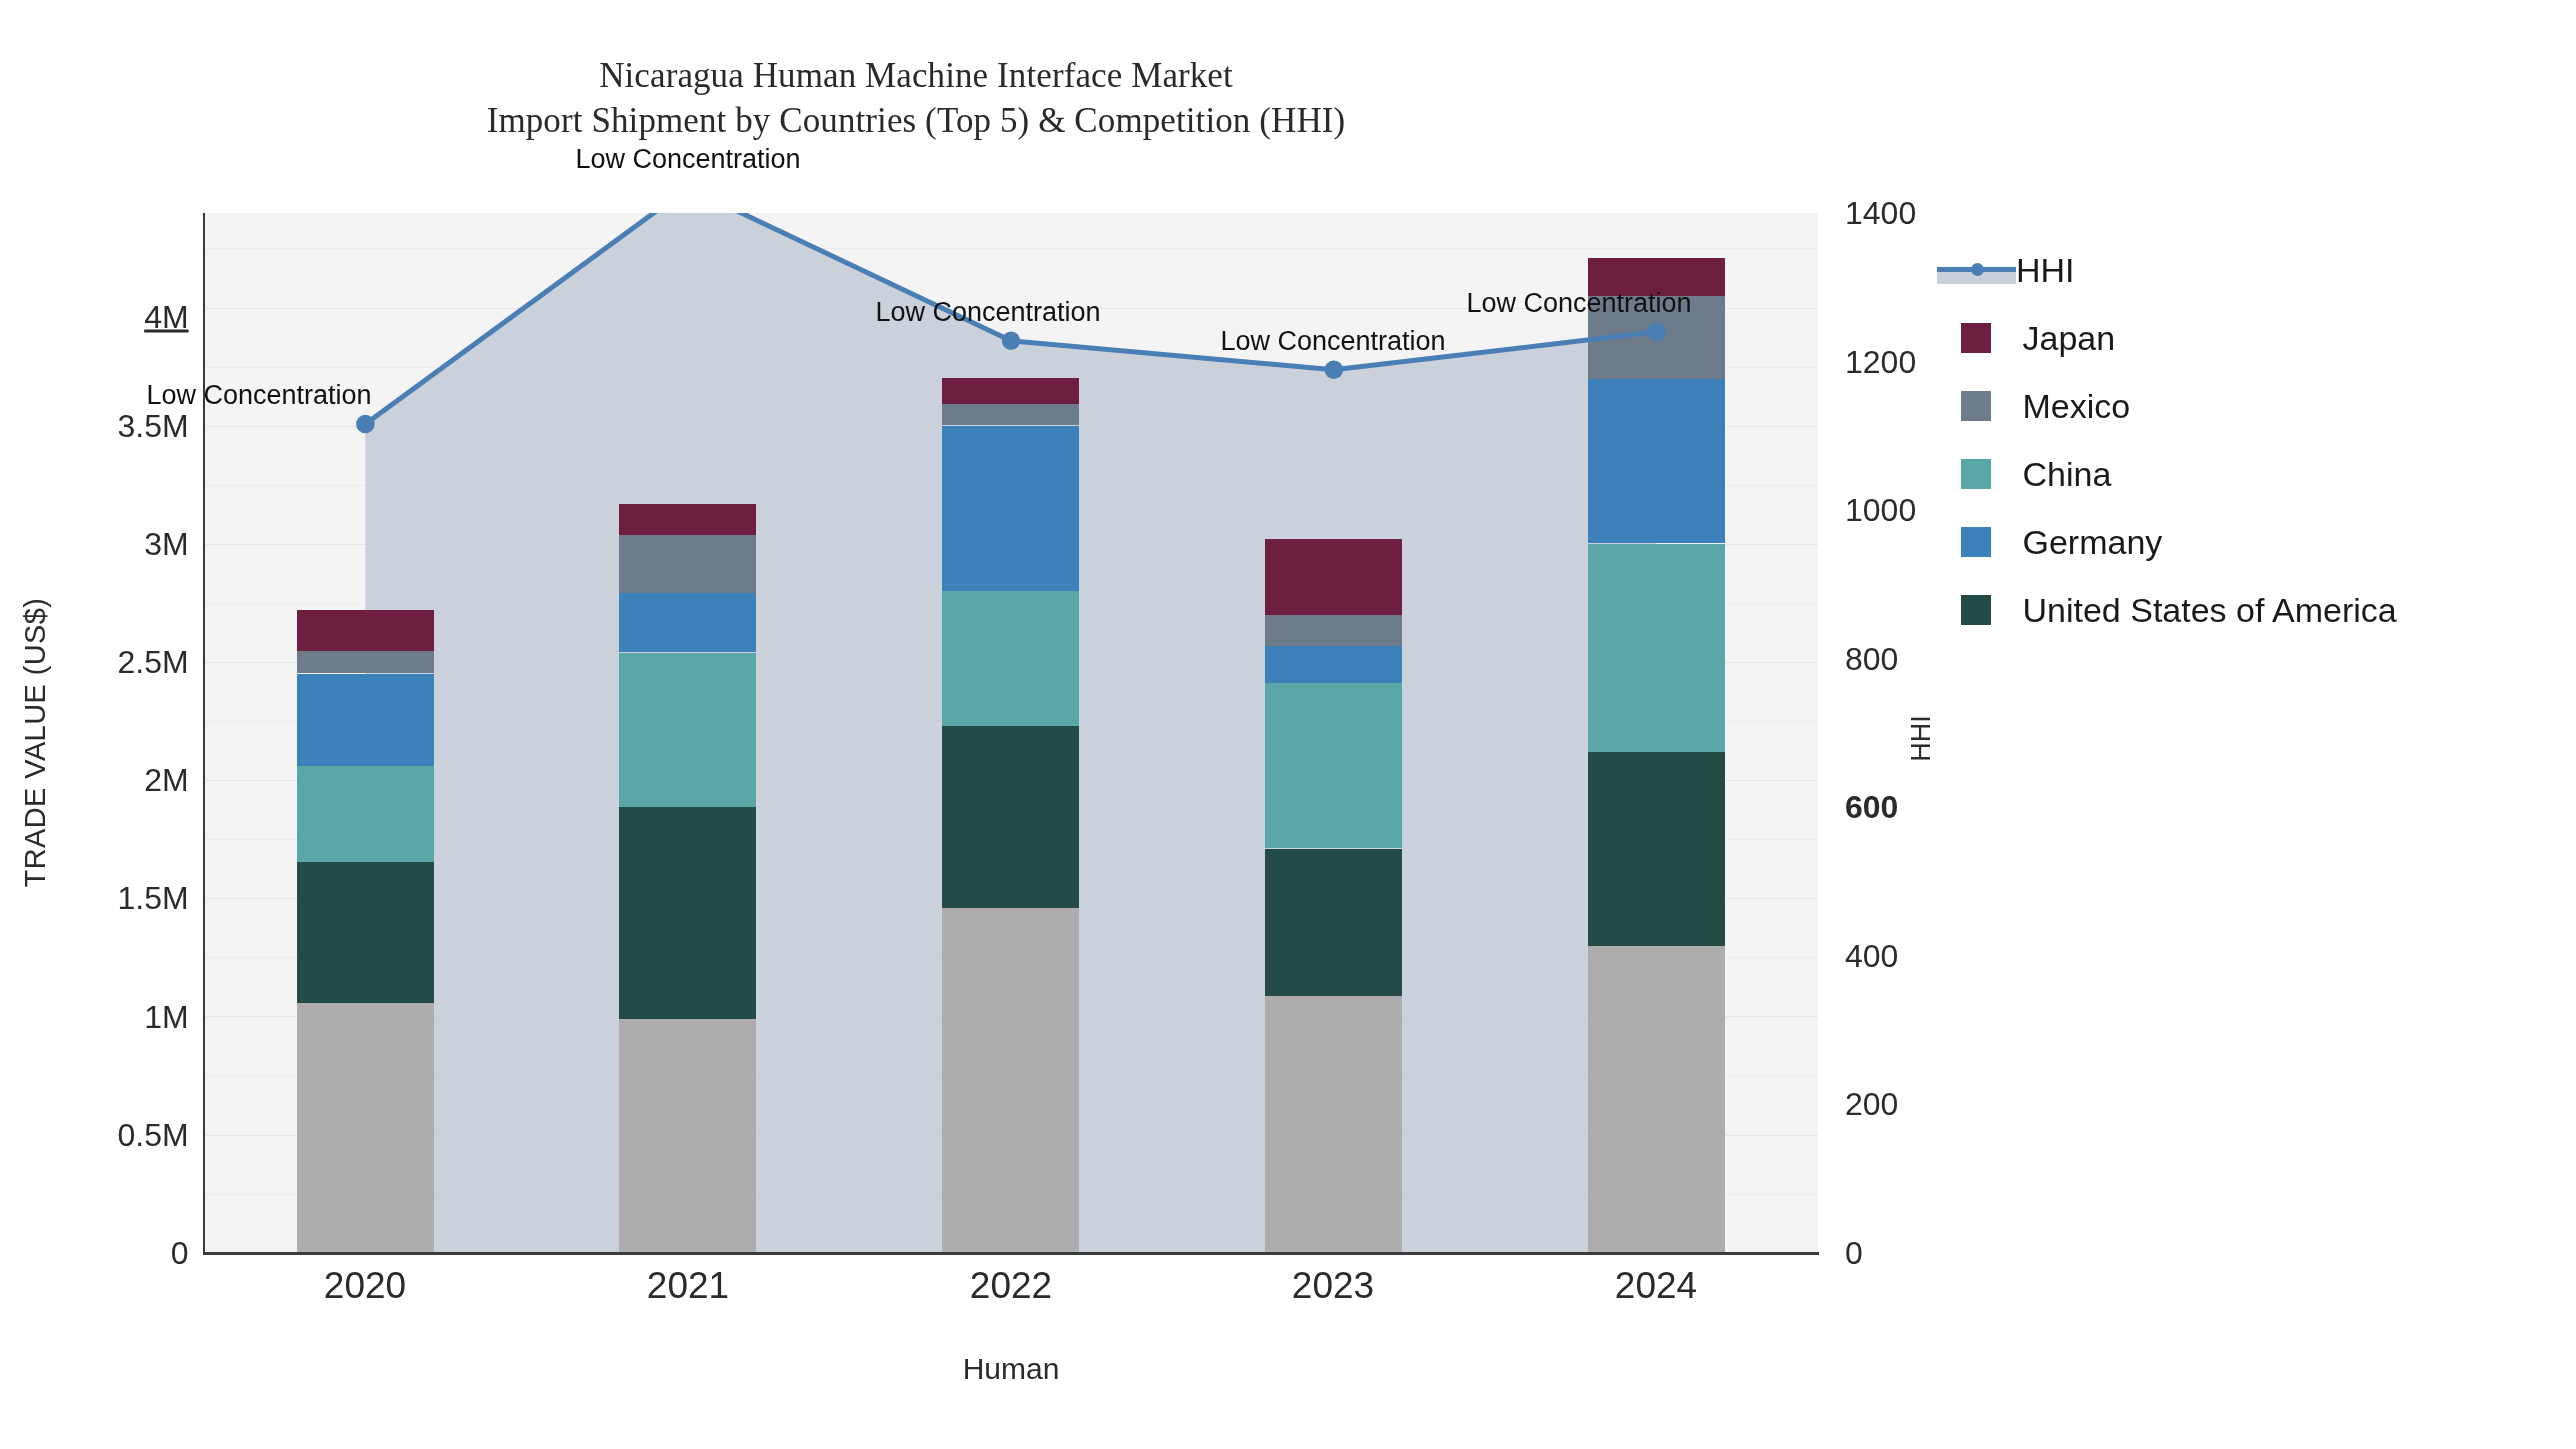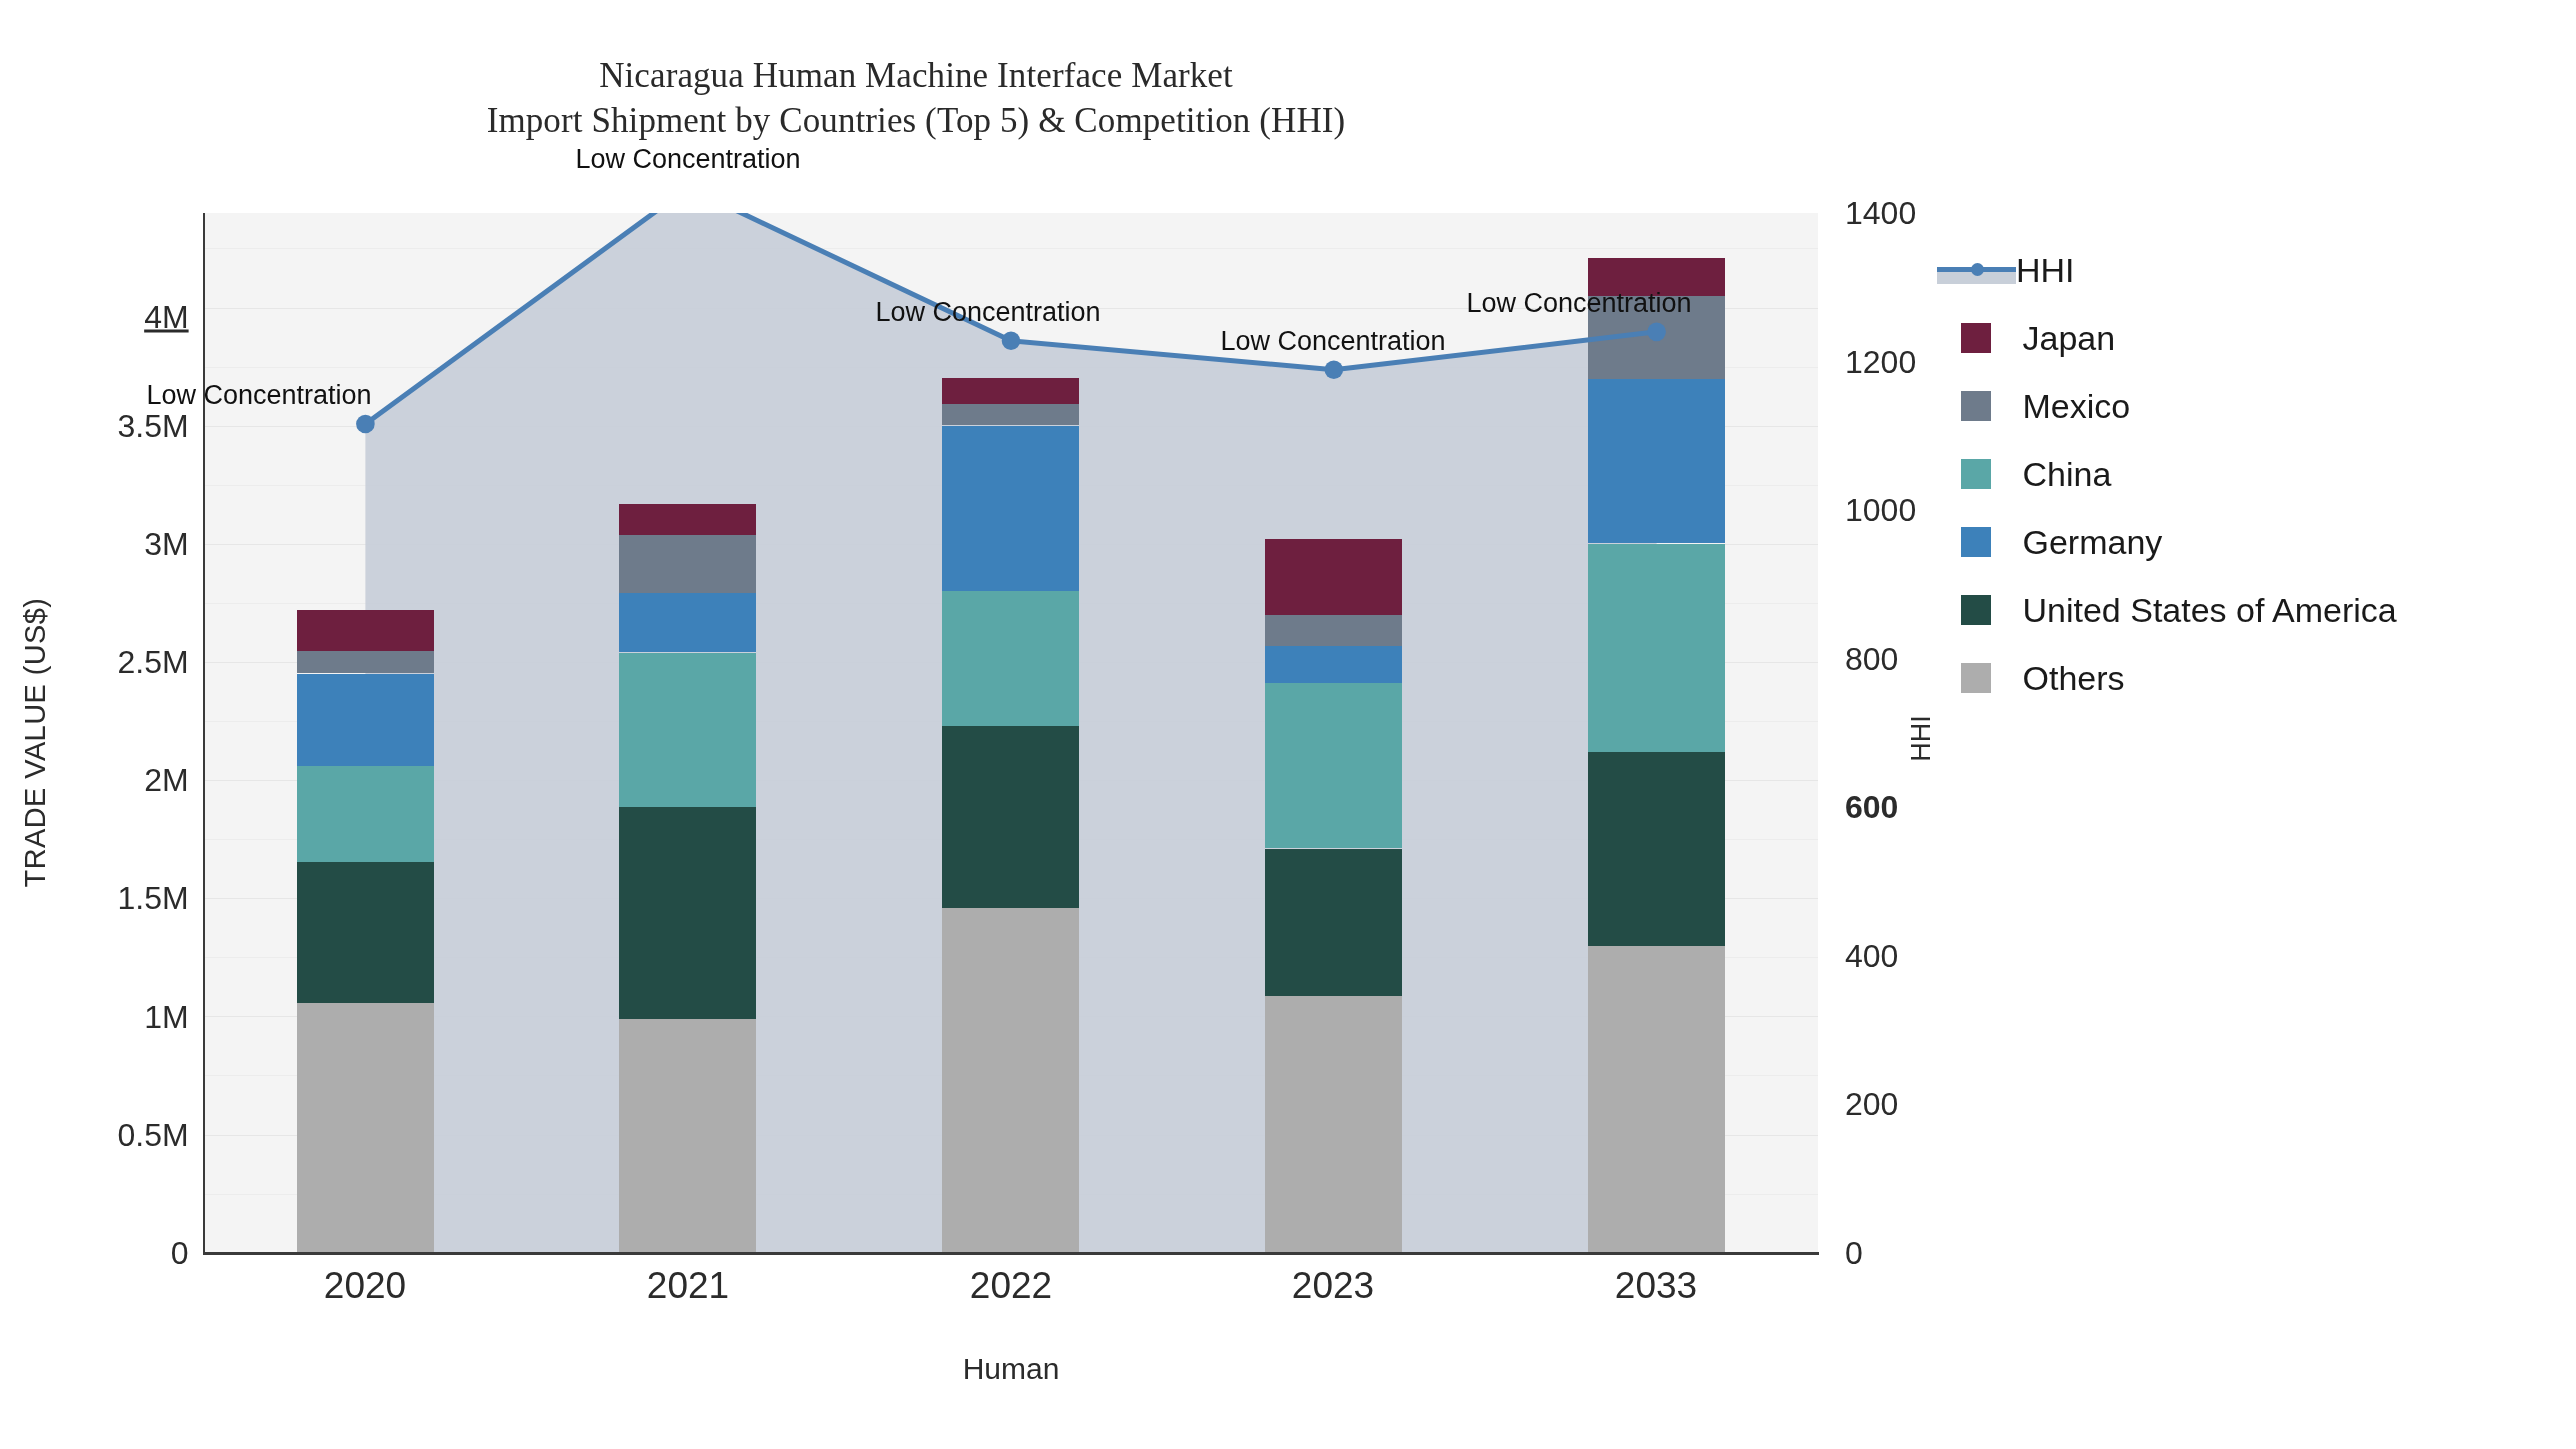--- a/index.html
+++ b/index.html
@@ -152,21 +152,21 @@
     </div>
 
   <div class="ylabel-left">TRADE VALUE (US$)</div>
   <div class="ylabel-right">HHI</div>
 
   <div id="xticks">
       <div class="xtick" style="left: 365px;">2020</div>
       <div class="xtick" style="left: 688px;">2021</div>
       <div class="xtick" style="left: 1011px;">2022</div>
       <div class="xtick" style="left: 1333px;">2023</div>
-      <div class="xtick" style="left: 1656px;">2033</div>
+      <div class="xtick" style="left: 1656px;">2024</div>
     </div>
   <div class="xlabel">Human</div>
 
   <div id="annots">
       <div class="annot" style="left: 259px; top: 380px;">Low Concentration</div>
       <div class="annot" style="left: 688px; top: 144px;">Low Concentration</div>
       <div class="annot" style="left: 988px; top: 297px;">Low Concentration</div>
       <div class="annot" style="left: 1333px; top: 326px;">Low Concentration</div>
       <div class="annot" style="left: 1579px; top: 288px;">Low Concentration</div>
     </div>
@@ -193,20 +193,16 @@
         <div class="legend-label">China</div>
       </div>
       <div class="legend-row">
         <div class="legend-swatch" style="background: rgb(61, 129, 186);"></div>
         <div class="legend-label">Germany</div>
       </div>
       <div class="legend-row">
         <div class="legend-swatch" style="background: rgb(35, 76, 70);"></div>
         <div class="legend-label">United States of America</div>
       </div>
-      <div class="legend-row">
-        <div class="legend-swatch" style="background: rgb(173, 173, 173);"></div>
-        <div class="legend-label">Others</div>
-      </div>
     </div>
 
 </div>
 
 
 </body></html>

